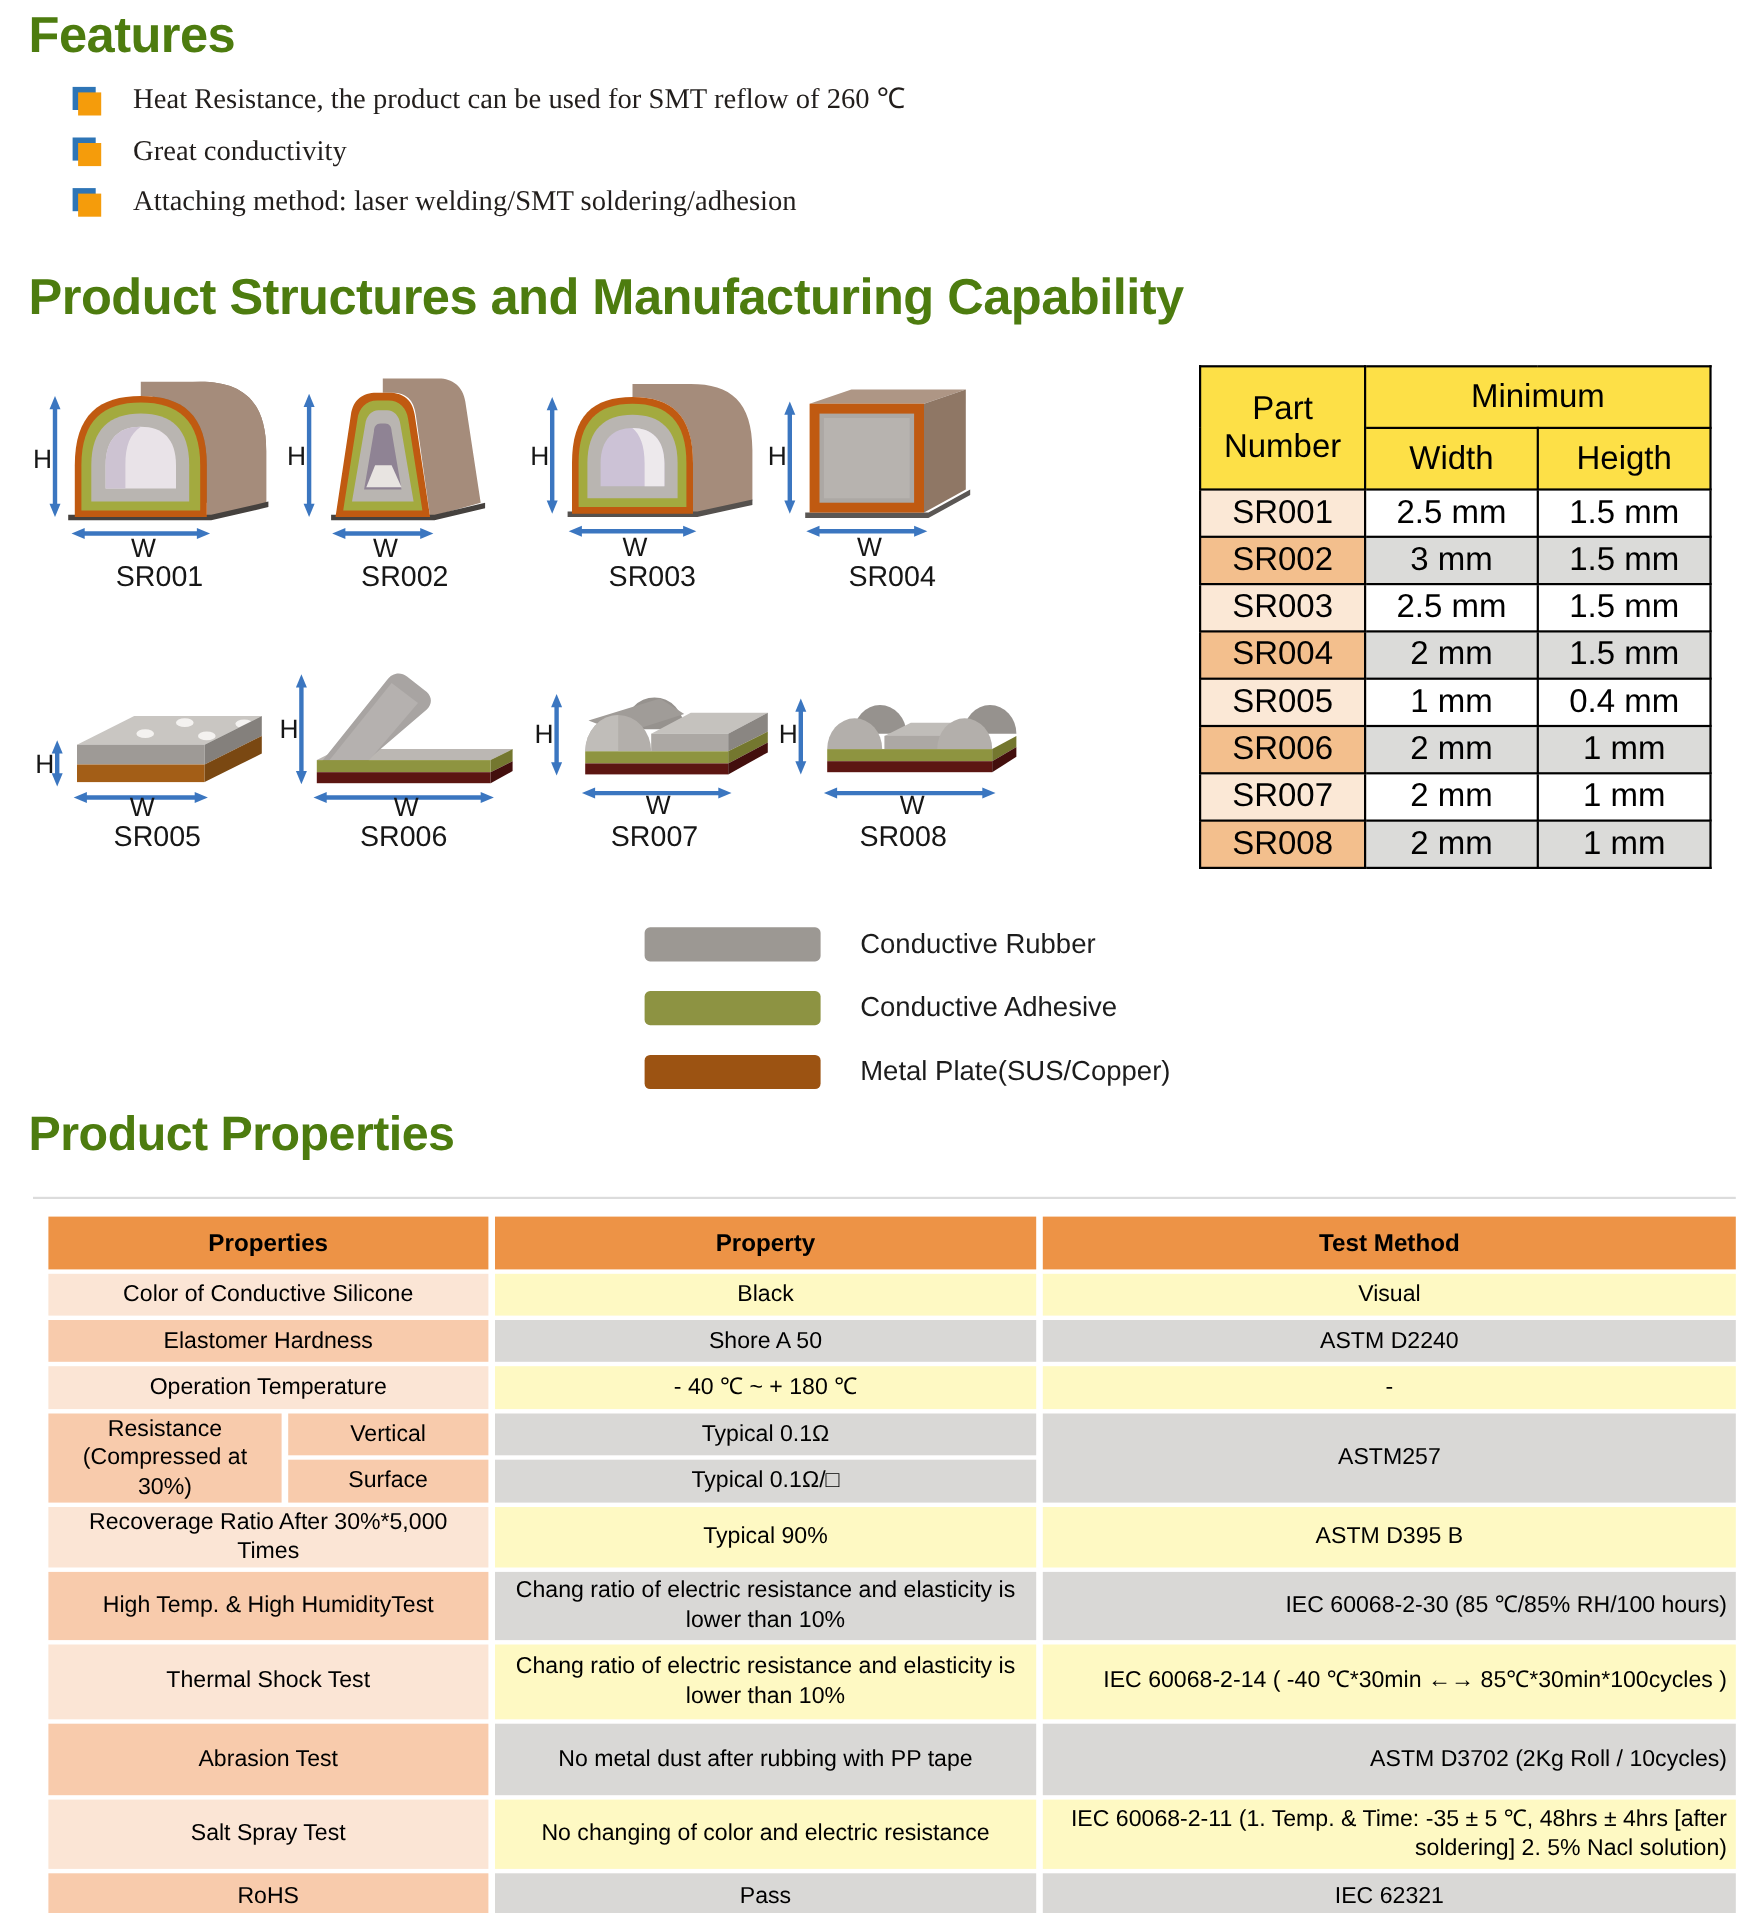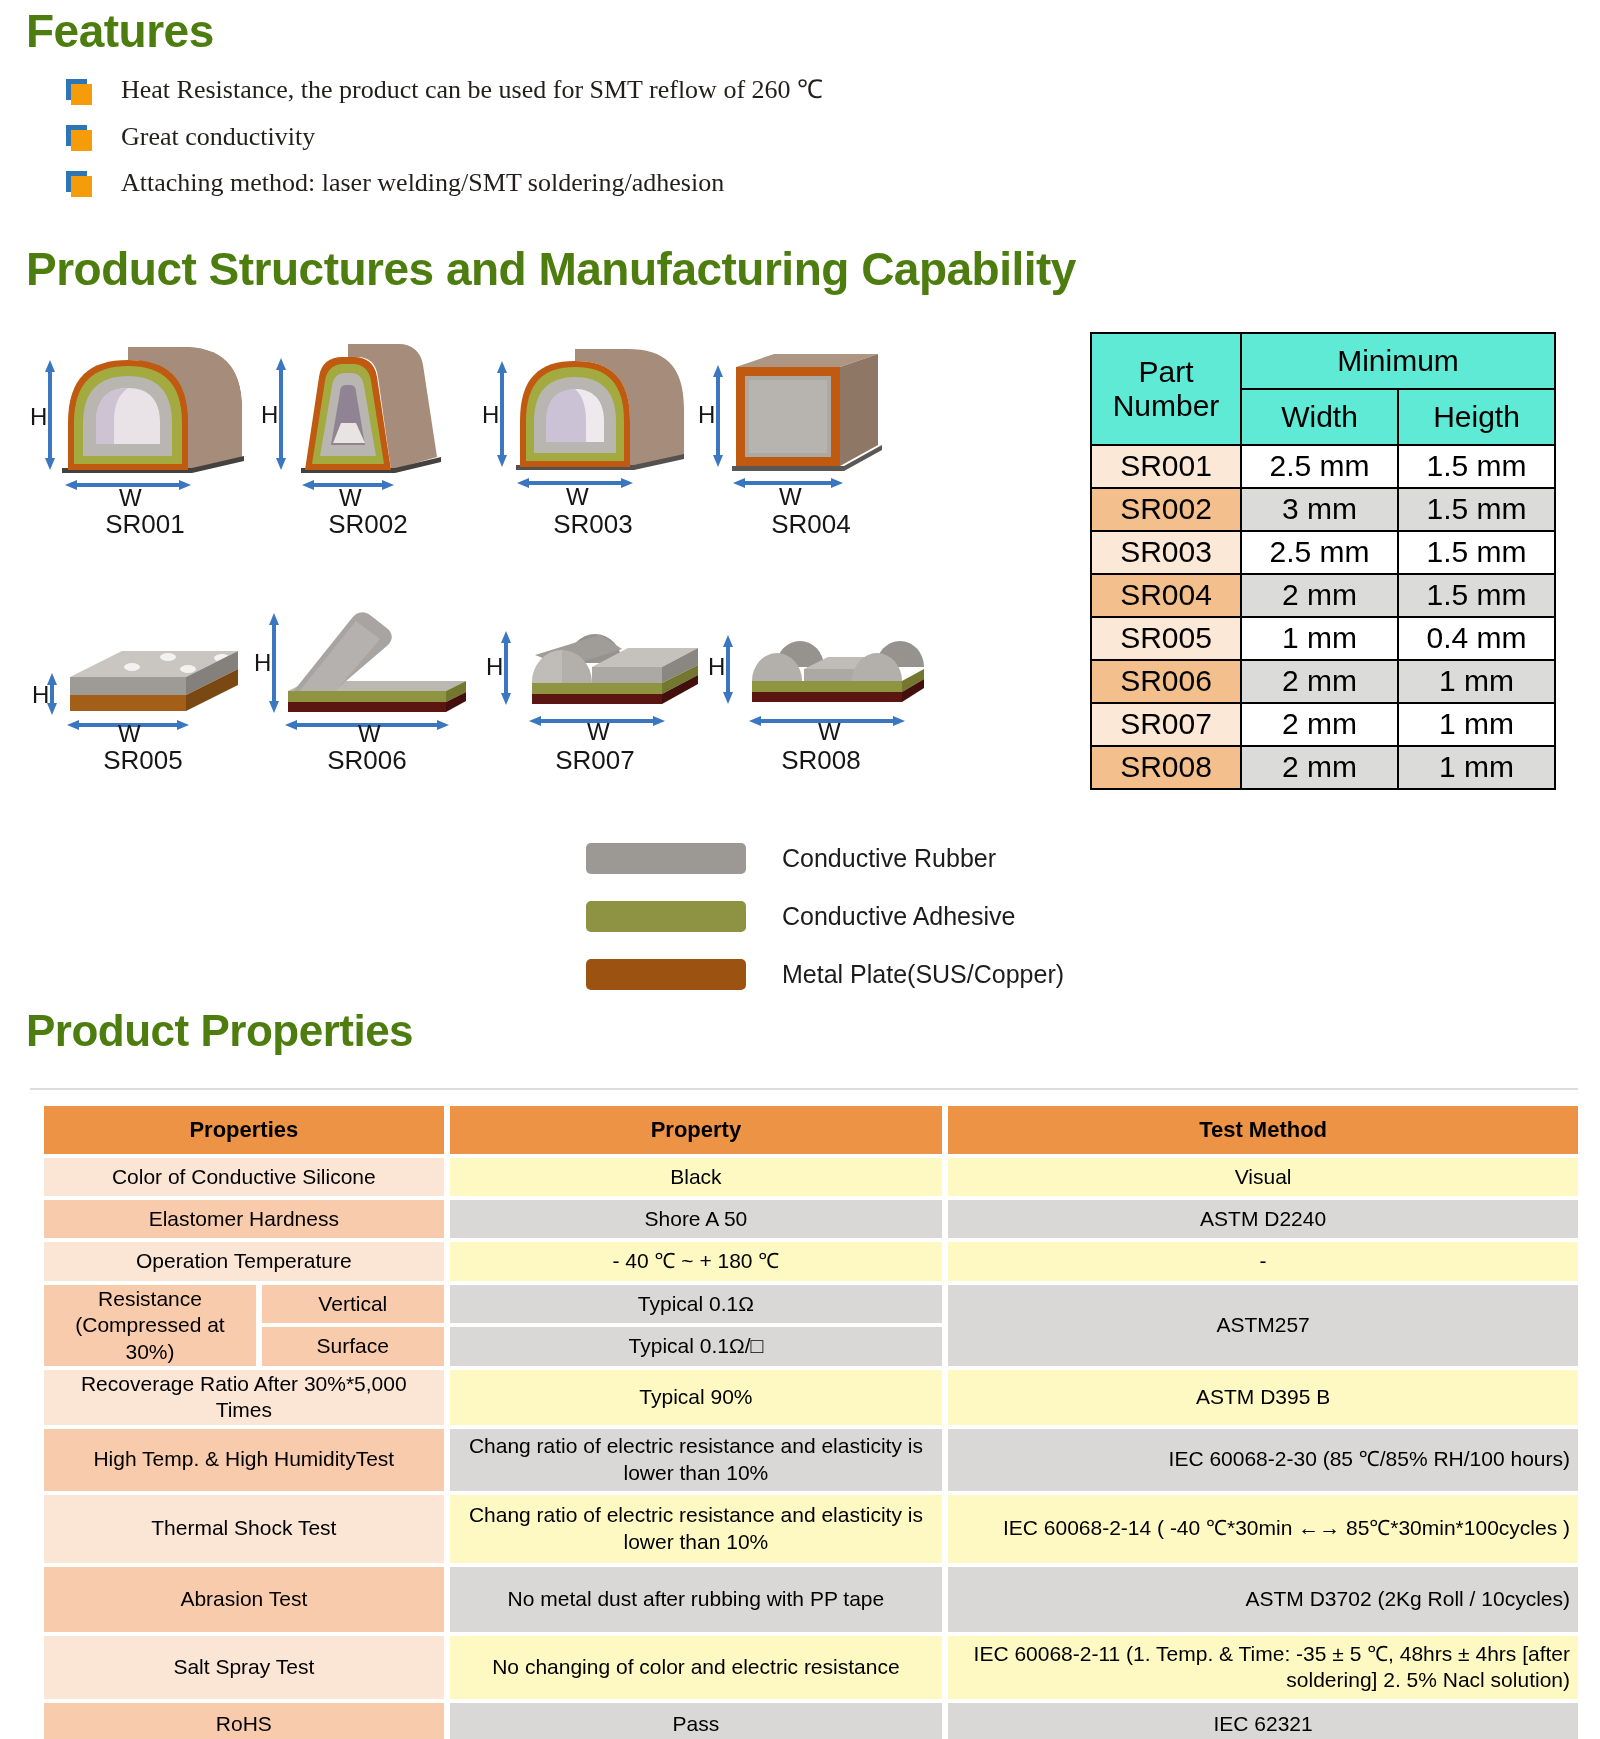--- a/index.html
+++ b/index.html
@@ -18,21 +18,21 @@
   .pcell{position:absolute;width:230px;display:flex;flex-direction:column;align-items:center;}
   .pcell svg{display:block;}
   .plabel{margin-top:2px;font-size:26px;color:#161616;text-align:center;}
   .dim line{stroke:#3B76C0;stroke-width:4;}
   .dim polygon{fill:#3B76C0;}
   .dim text{fill:#161616;font-size:24px;font-family:"Liberation Sans",sans-serif;}
   
   #part-table{position:absolute;left:1090px;top:332px;width:464px;border-collapse:collapse;
               table-layout:fixed;text-align:center;font-size:30px;color:#000;}
   #part-table td{border:2px solid #000;padding:0;line-height:1.15;vertical-align:middle;}
-  #part-table .hd{background:#5eead4;}
+  #part-table .hd{background:#fde047;}
   #part-table tr.ph td{height:54px;}
   #part-table tr.pr td{height:41px;}
   .pn-l{background:#FBE8D6;}
   .pn-d{background:#F3BF8D;}
   .pv-l{background:#FFFFFF;}
   .pv-d{background:#DBDBD9;}
   
   .leg{position:absolute;left:586px;display:flex;align-items:center;height:31px;}
   .leg .sw{width:160px;height:31px;border-radius:5px;flex:none;}
   .leg .lab{margin-left:36px;font-size:25px;color:#1c1c1c;white-space:nowrap;}

